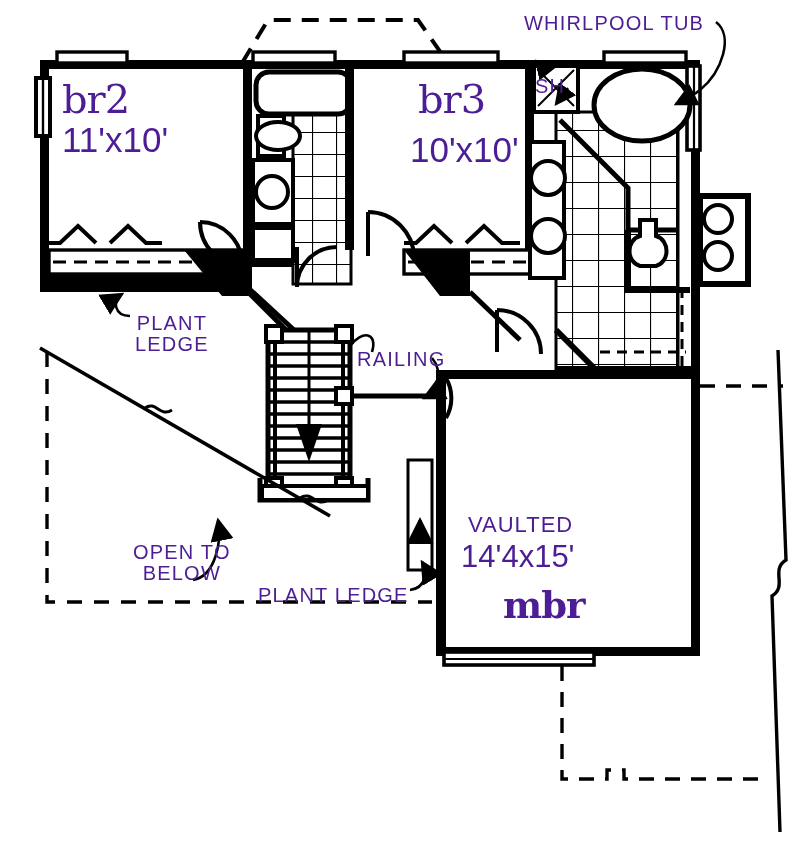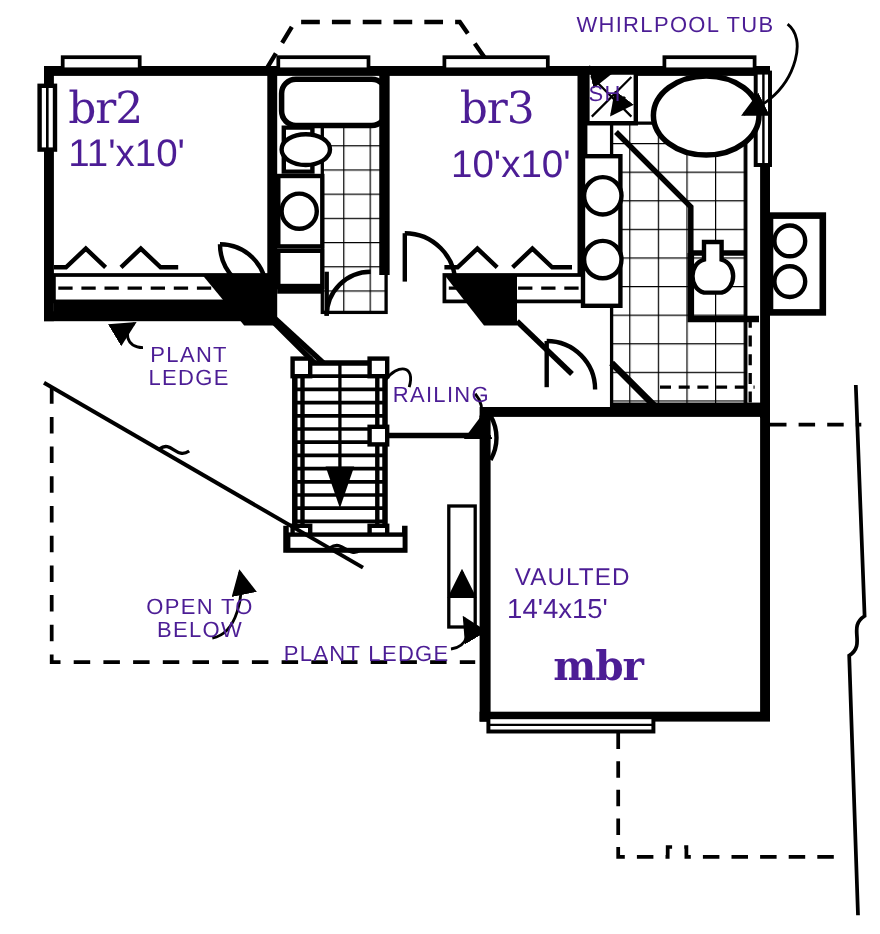--- a/index.html
+++ b/index.html
@@ -52,21 +52,21 @@
   }
   .vaulted {
     font-family: "Liberation Sans", sans-serif;
     font-weight: 400;
     font-size: 22px;
     letter-spacing: 1px;
   }
   .mbr-dim {
     font-family: "Liberation Sans", sans-serif;
     font-weight: 400;
-    font-size: 25px;
+    font-size: 31px;
   }
   .mbr-name {
     font-family: "DejaVu Serif", "Liberation Serif", serif;
     font-weight: 700;
     font-size: 37px;
     letter-spacing: -1px;
     margin-left: 40px;
   }
   .center-t { text-align: center; }
 </style>

